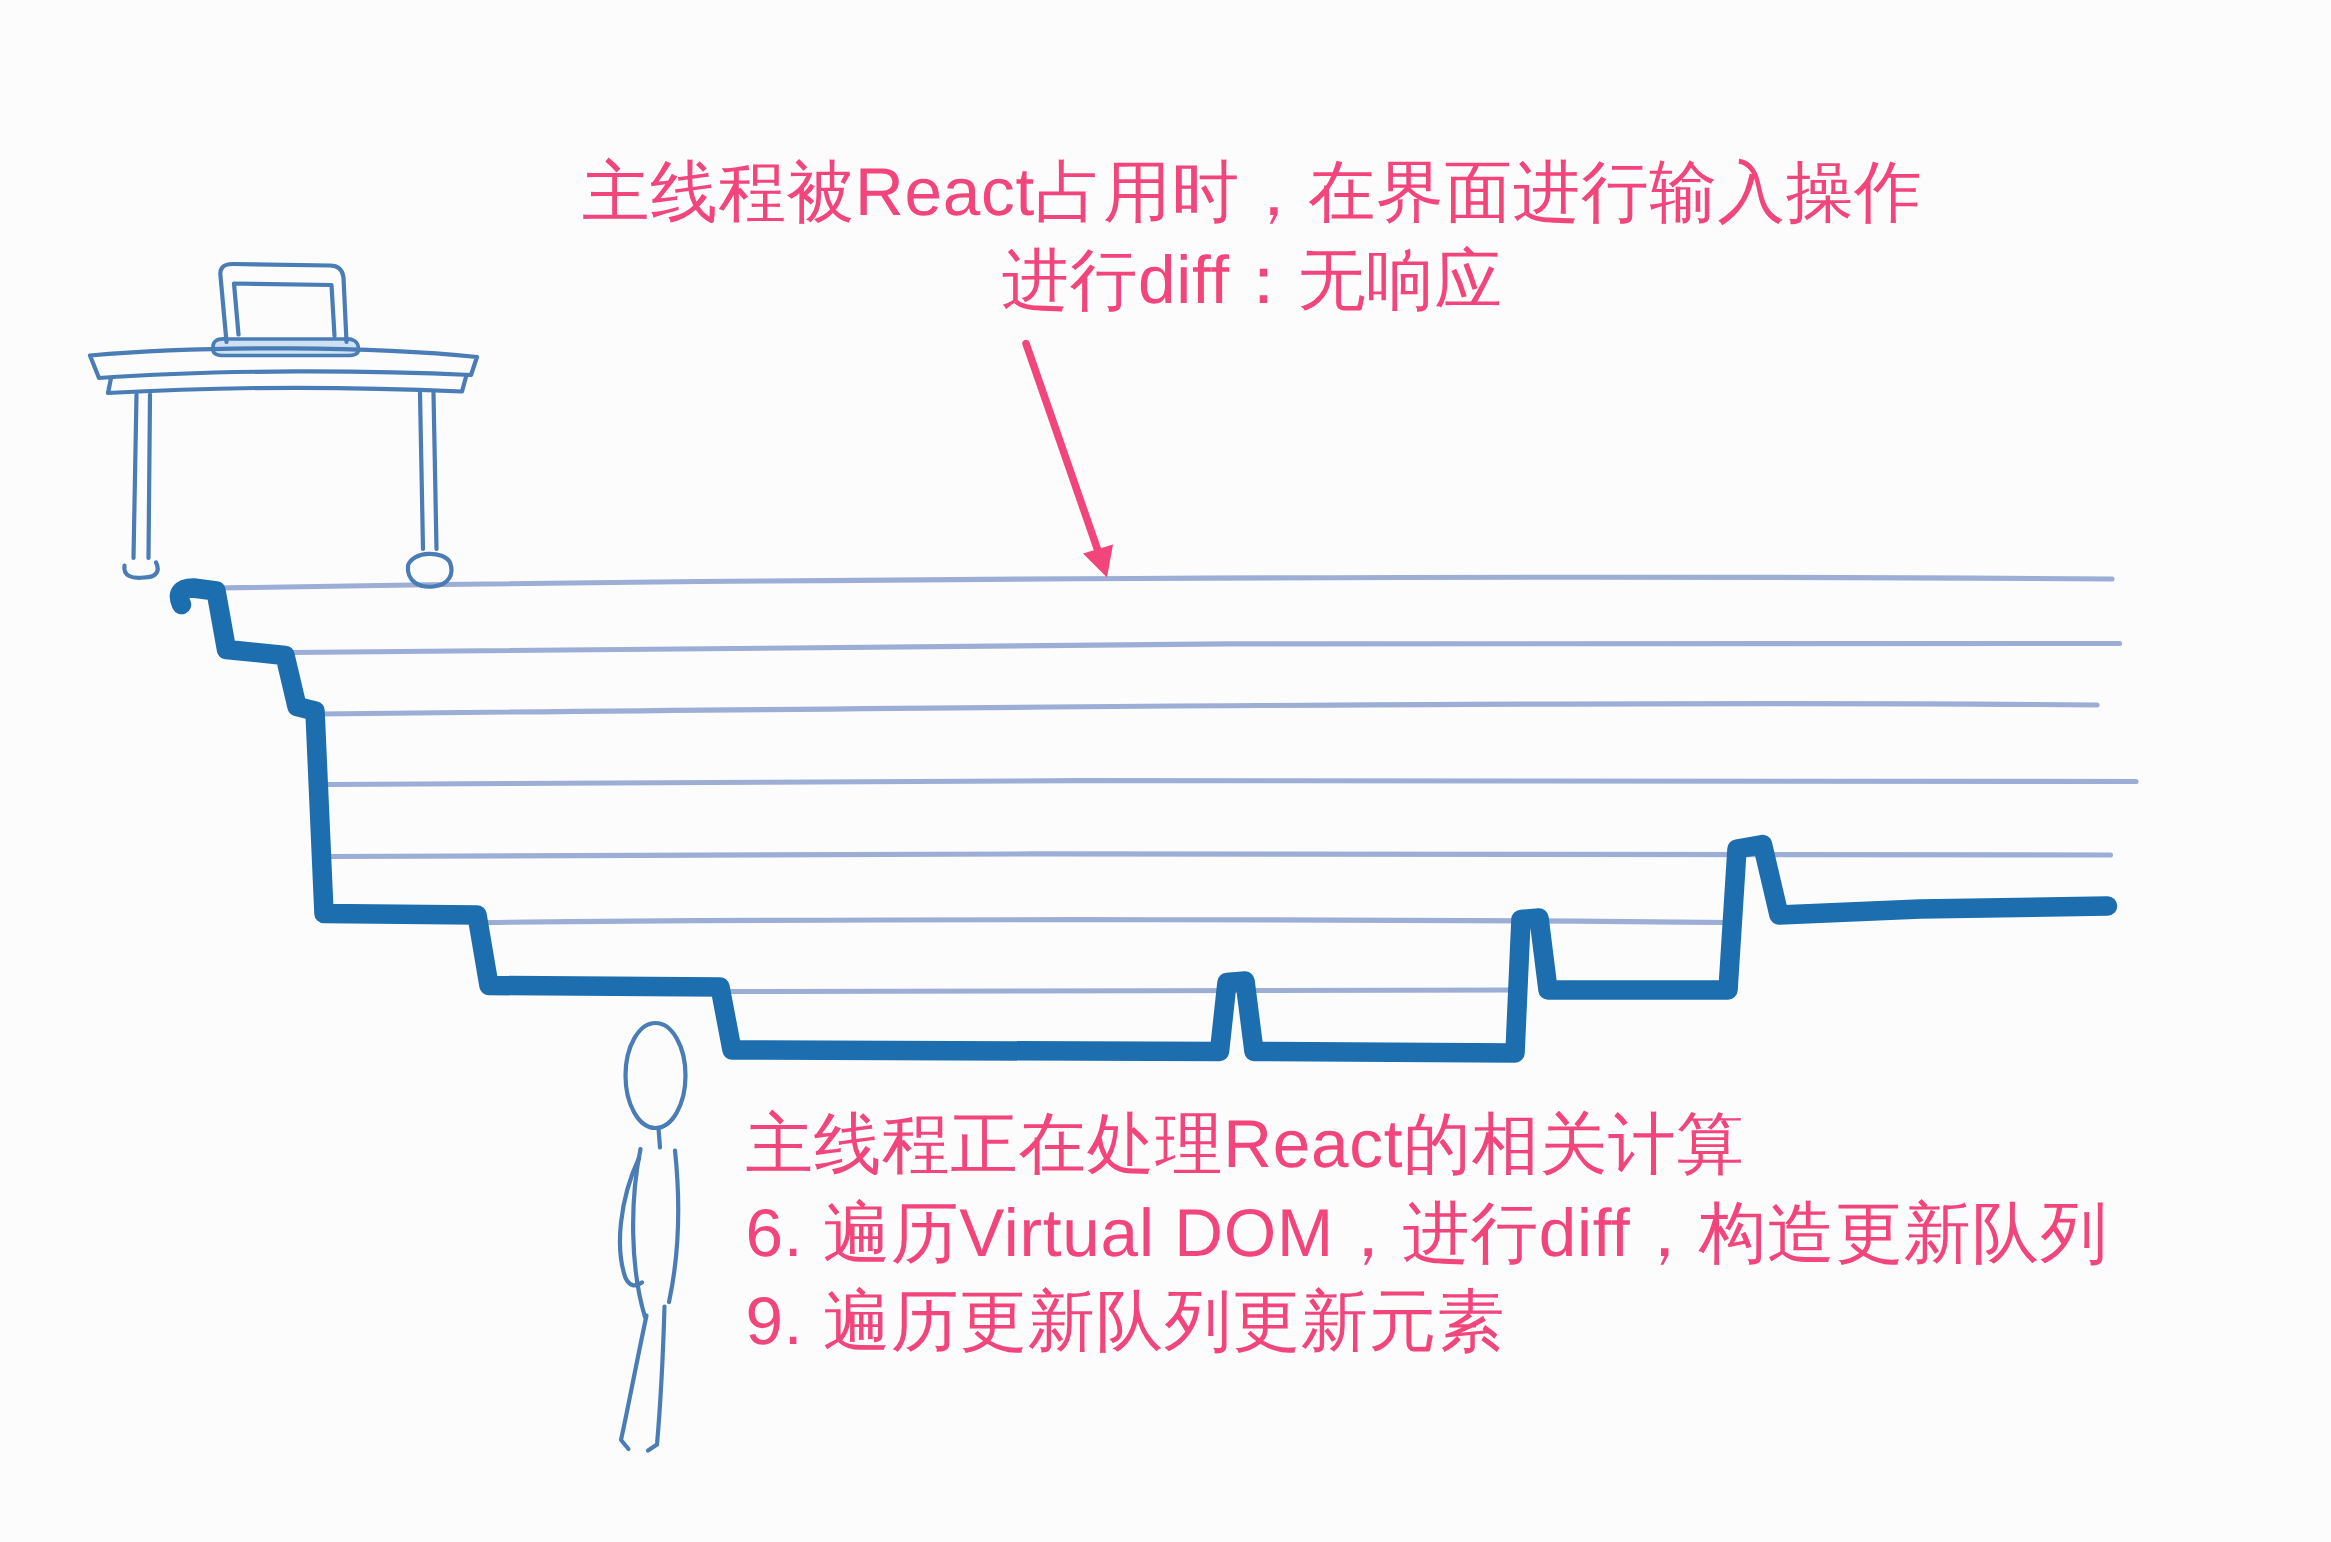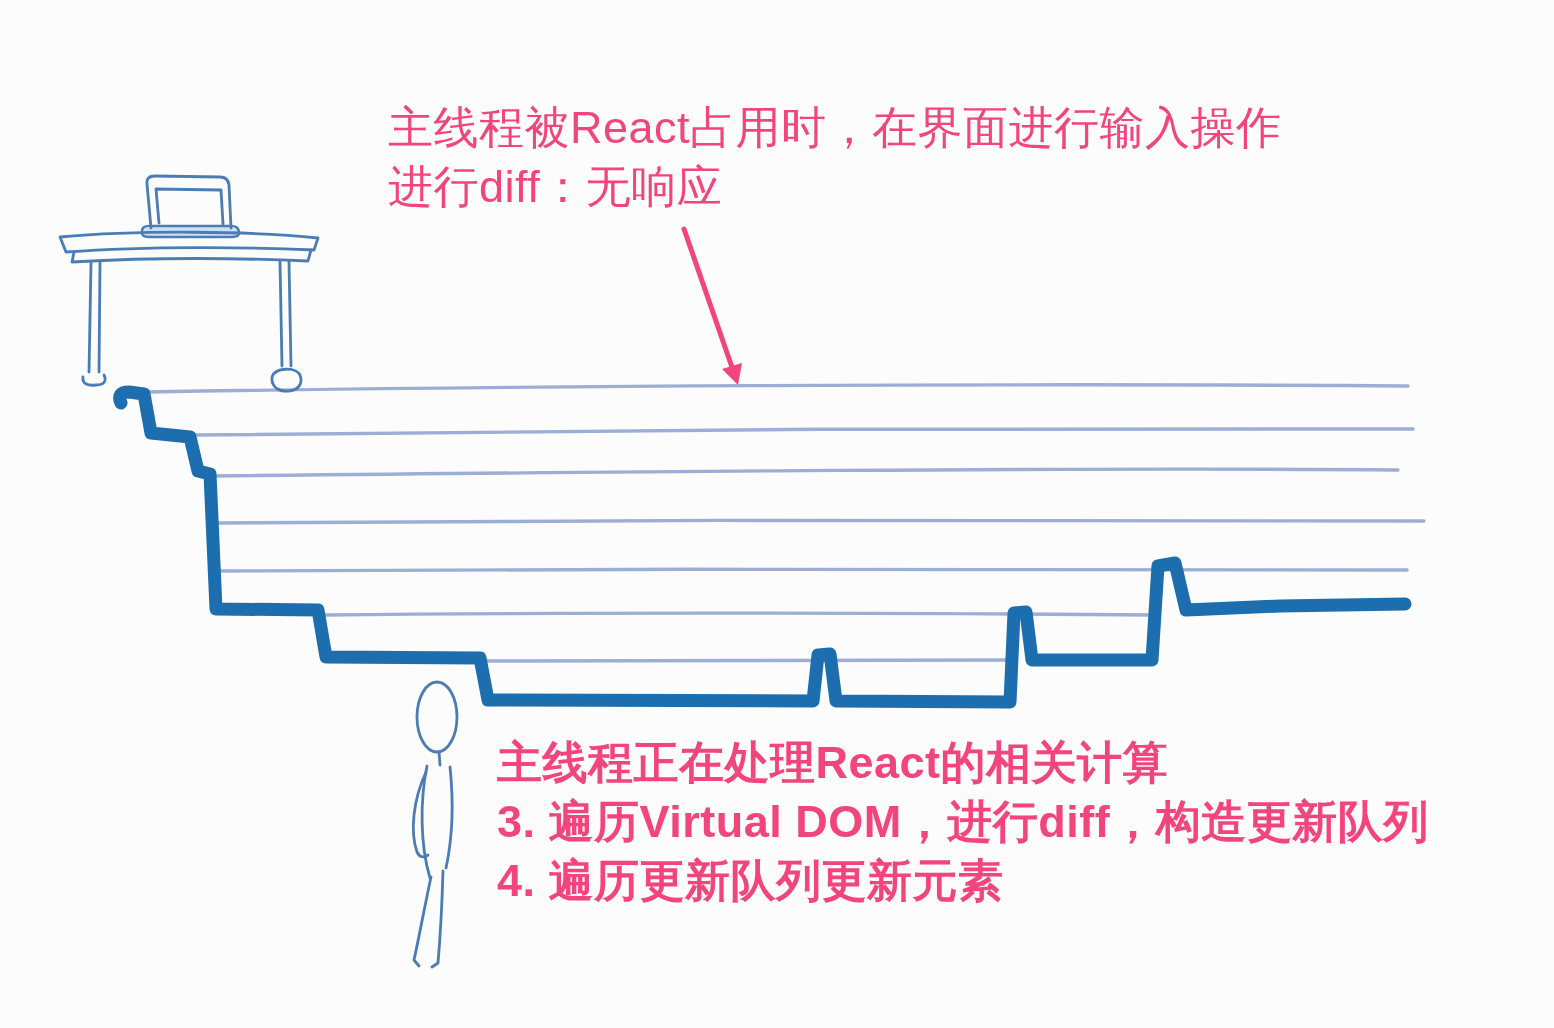--- a/index.html
+++ b/index.html
@@ -31,22 +31,22 @@
   }
   .note{
     position:absolute;
     color:var(--pink);
     font-size:45px;
     line-height:59px;
     font-weight:500;
     letter-spacing:0.5px;
     white-space:nowrap;
   }
-  .note-top{left:388px;top:98px;}
-  .note-bottom{left:497px;top:733px;font-weight:bold;}
+  .note-top{left:388px;top:98px;text-align:center;}
+  .note-bottom{left:497px;top:733px;}
   
   .stack-line{
     fill:none;
     stroke:var(--thin_blue);
     stroke-width:3.4;
     stroke-linecap:round;
   }
   .exec-line{
     fill:none;
     stroke:var(--thick_blue);
@@ -155,17 +155,17 @@
     </g>
   </svg>
 
   <div class="note note-top">
     <div>主线程被React占用时，在界面进行输入操作</div>
     <div>进行diff：无响应</div>
   </div>
 
   <div class="note note-bottom">
     <div>主线程正在处理React的相关计算</div>
-    <div>3. 遍历Virtual DOM，进行diff，构造更新队列</div>
-    <div>4. 遍历更新队列更新元素</div>
+    <div>6. 遍历Virtual DOM，进行diff，构造更新队列</div>
+    <div>9. 遍历更新队列更新元素</div>
   </div>
 
 </div>
 
 </body></html>

